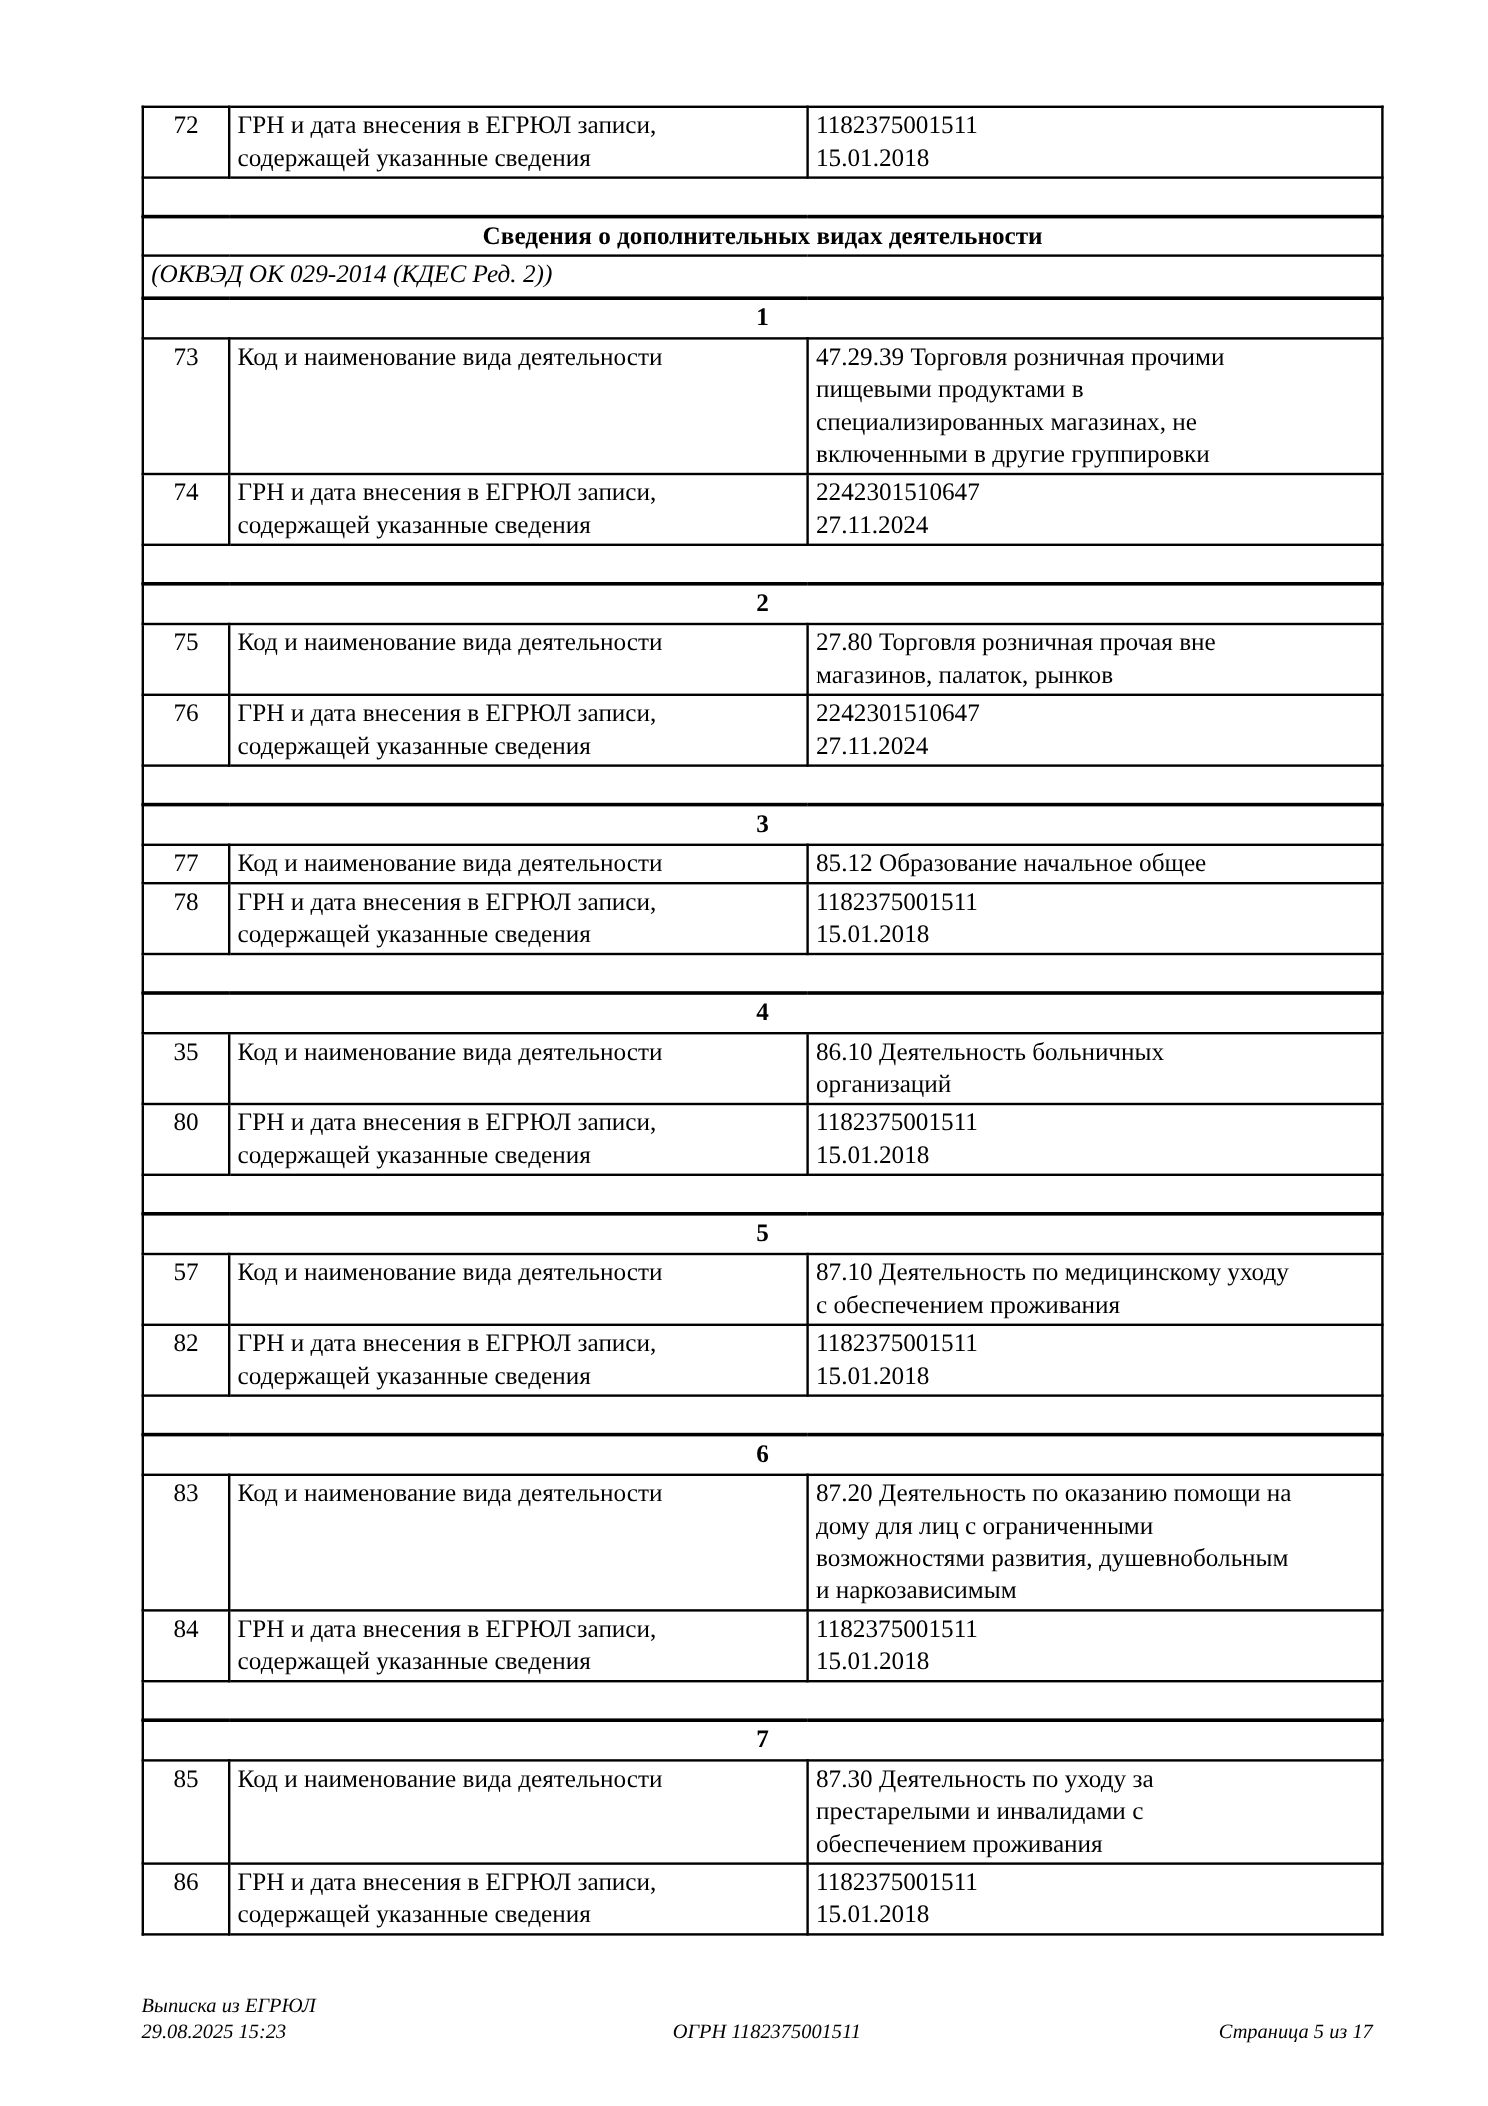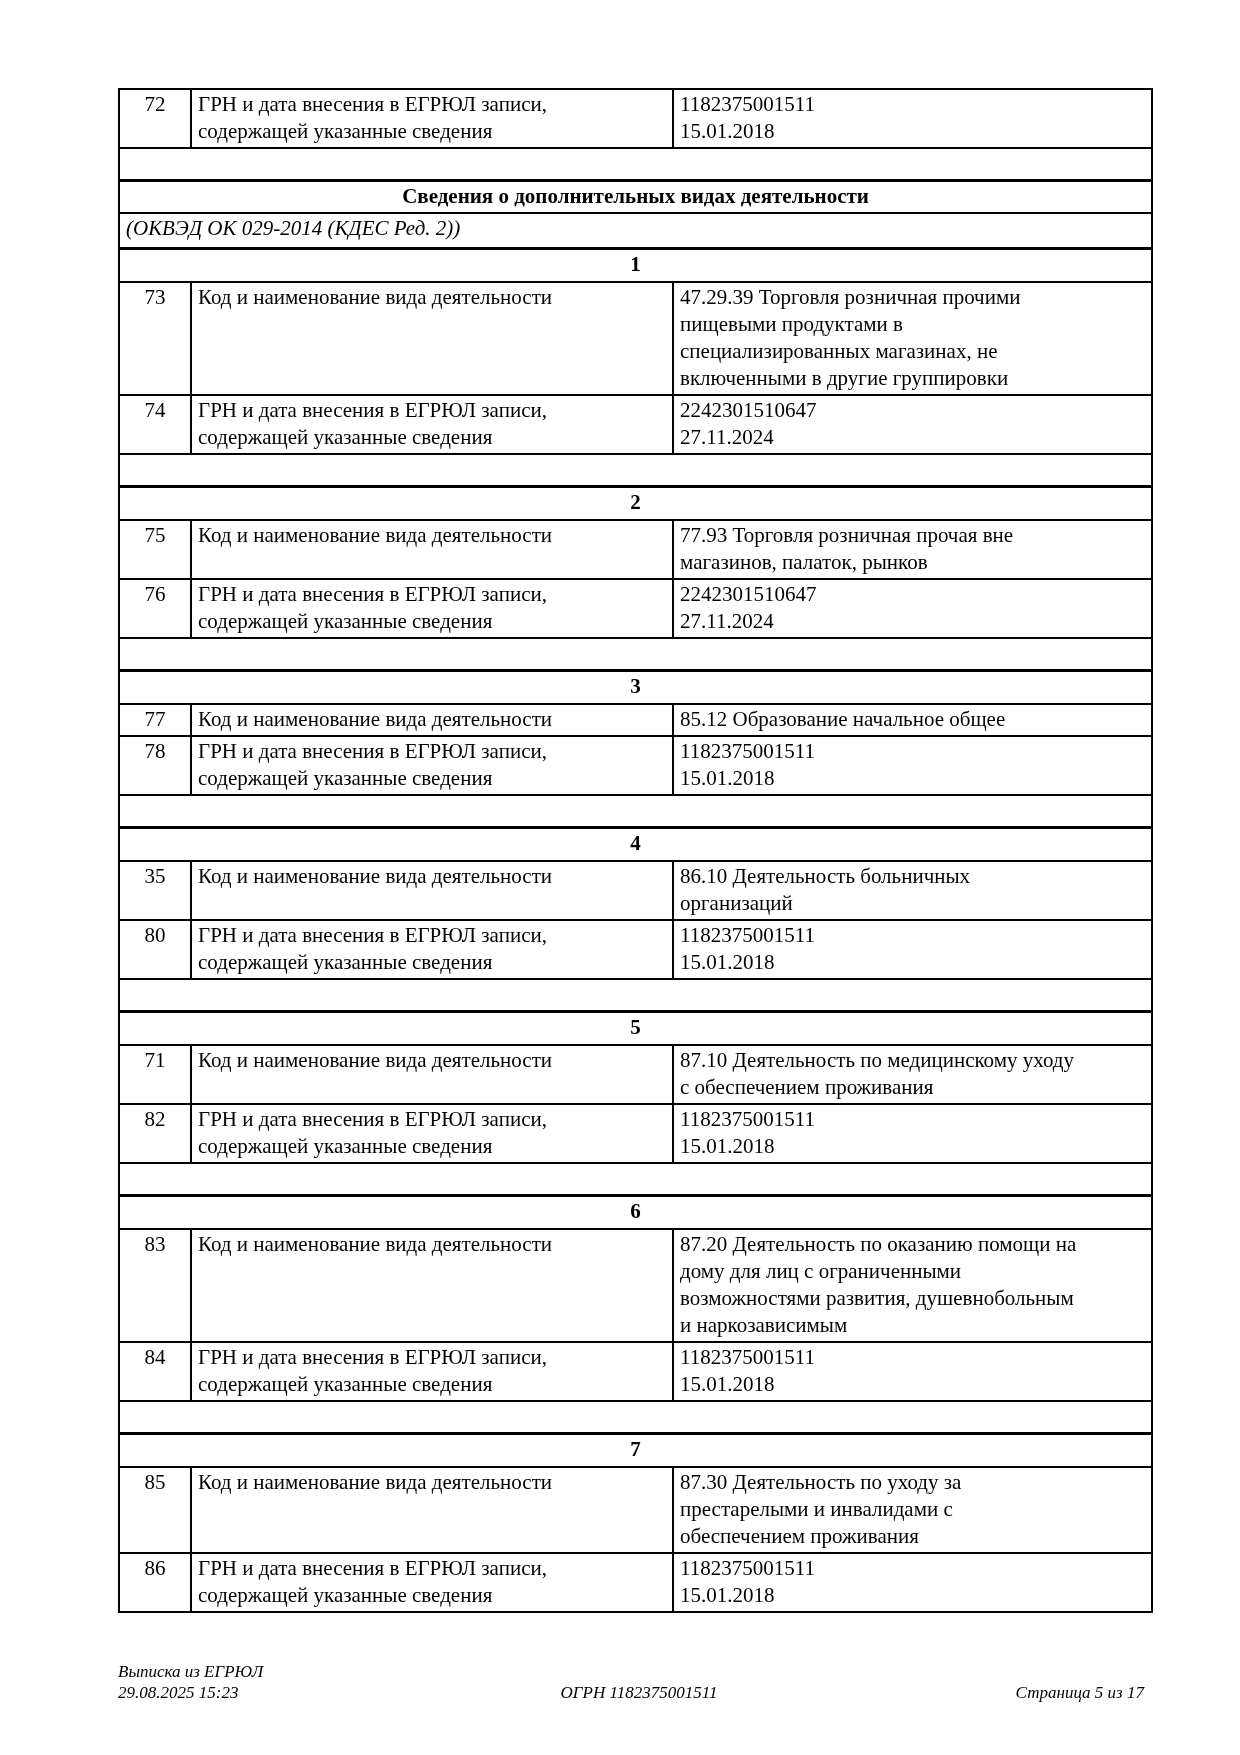--- a/index.html
+++ b/index.html
@@ -144,21 +144,21 @@
       <col class="c-label">
       <col class="c-value">
     </colgroup>
   <tbody>
       <tr class="secnum-row">
     <td colspan="3">2</td>
   </tr>
   <tr>
     <td class="cell-num">75</td>
     <td>Код и наименование вида деятельности</td>
-    <td>77.93 Торговля розничная прочая вне
+    <td>27.80 Торговля розничная прочая вне
 магазинов, палаток, рынков</td>
   </tr>
   <tr>
     <td class="cell-num">76</td>
     <td>ГРН и дата внесения в ЕГРЮЛ записи,
 содержащей указанные сведения</td>
     <td>2242301510647
 27.11.2024</td>
   </tr>
   <tr class="spacer-row">
@@ -228,21 +228,21 @@
   <colgroup>
       <col class="c-num">
       <col class="c-label">
       <col class="c-value">
     </colgroup>
   <tbody>
       <tr class="secnum-row">
     <td colspan="3">5</td>
   </tr>
   <tr>
-    <td class="cell-num">71</td>
+    <td class="cell-num">57</td>
     <td>Код и наименование вида деятельности</td>
     <td>87.10 Деятельность по медицинскому уходу
 с обеспечением проживания</td>
   </tr>
   <tr>
     <td class="cell-num">82</td>
     <td>ГРН и дата внесения в ЕГРЮЛ записи,
 содержащей указанные сведения</td>
     <td>1182375001511
 15.01.2018</td>

